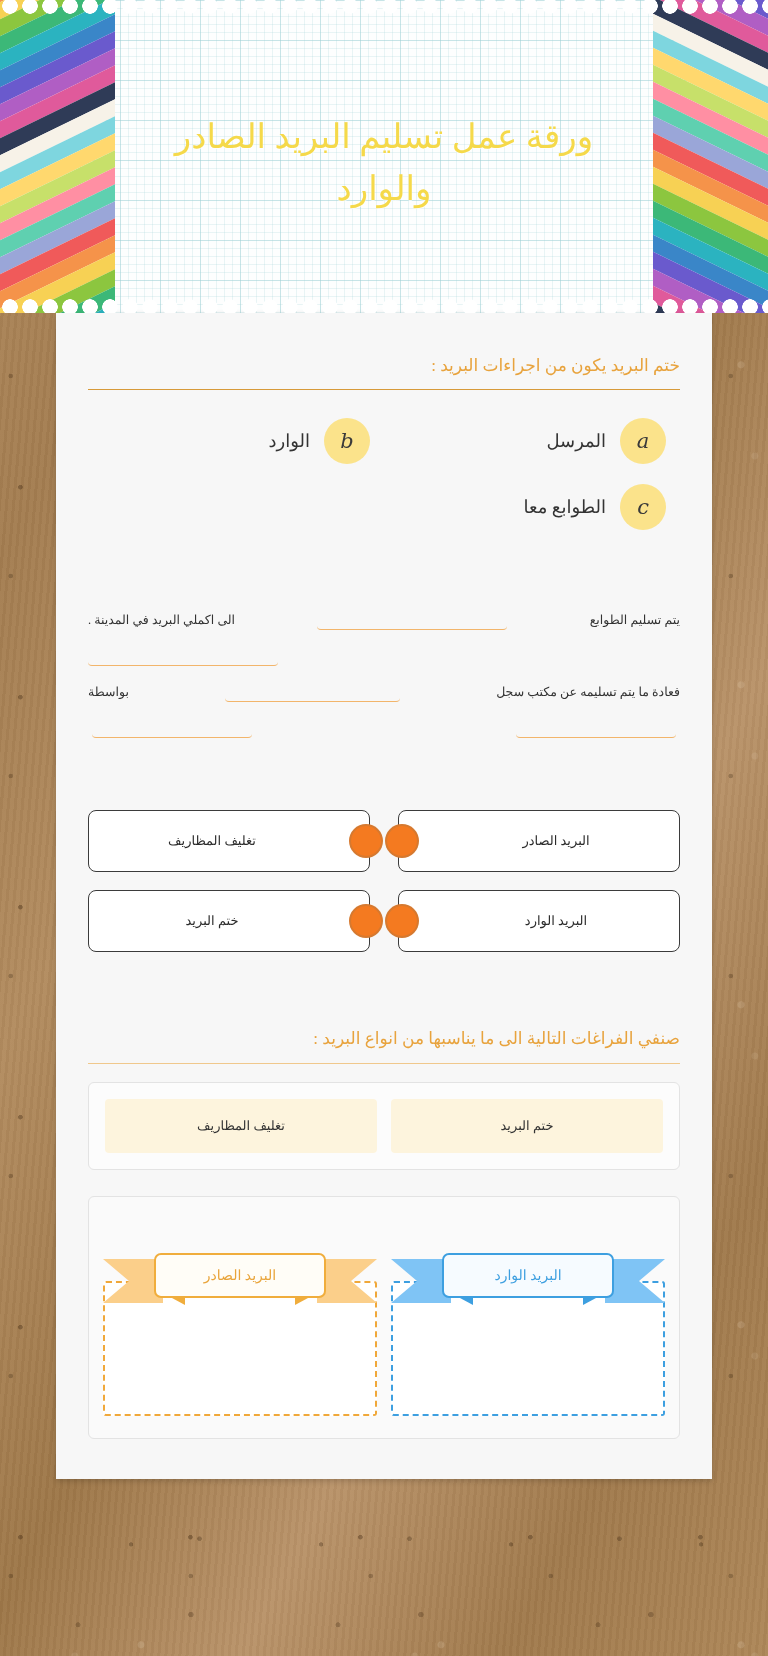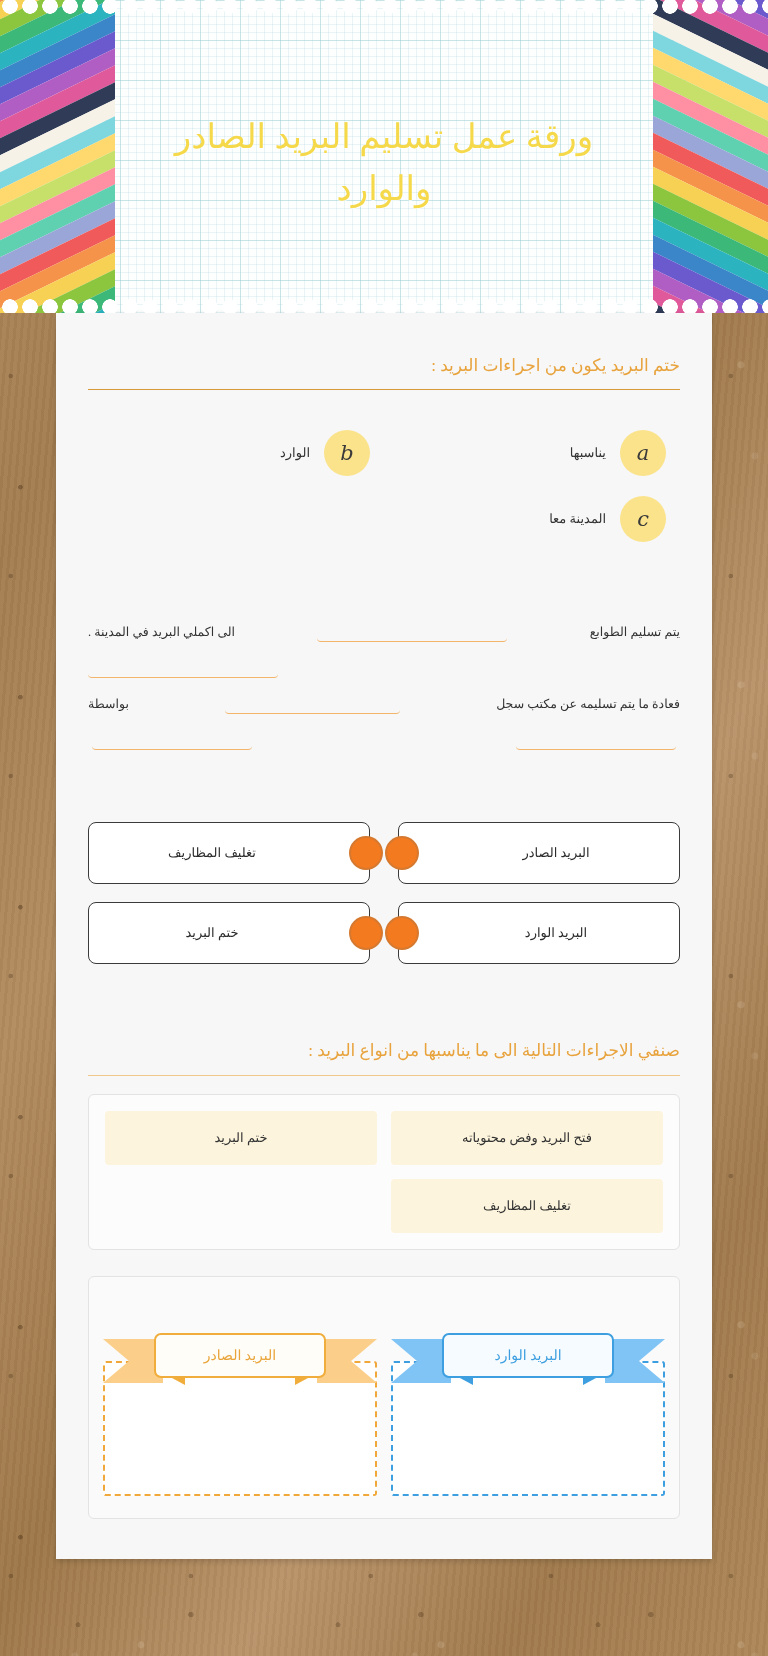--- a/index.html
+++ b/index.html
@@ -104,21 +104,21 @@
   }
   .inner { padding: 0 32px; }
 
   .q-title {
     color: #e8a33d;
     font-size: 17px;
     line-height: 1.55;
     text-align: right;
     padding: 16px 0 10px 0;
     border-bottom: 1.6px solid #d79a3a;
-    margin-bottom: 16px;
+    margin-bottom: 4px;
   }
   .q-title.soft { border-bottom-color:#f0c88c; }
 
   .spacer-lg { height: 58px; }
   .spacer-md { height: 34px; }
 
   
   .mc-grid {
     display: grid;
     grid-template-columns: 1fr 1fr;
@@ -130,21 +130,21 @@
   .bubble {
     width: 46px; height: 46px; flex: 0 0 46px;
     border-radius: 50%;
     background: #fbe38b;
     display:flex; align-items:center; justify-content:center;
     color:#3a3a3a;
     font-family:"DejaVu Serif", serif;
     font-style: italic;
     font-size: 21px;
   }
-  .mc-label { font-size: 13px; color:#333; }
+  .mc-label { font-size: 18px; color:#333; }
 
   
   .fib { padding-top: 14px; direction: rtl; }
   .fib-row {
     display: flex; align-items: flex-end; justify-content: flex-start;
     gap: 10px; font-size: 12.5px; color:#333; margin-bottom: 16px;
     flex-wrap: wrap;
   }
   .fib-row.center { justify-content: center; }
   .fib-row.spread { justify-content: space-between; }
@@ -328,29 +328,29 @@
 </div>
 
 <div class="sheet">
   <div class="inner">
 
     <section>
       <div class="q-title">ختم البريد يكون من اجراءات البريد :</div>
       <div class="mc-grid">
         <div class="mc-opt">
           <span class="bubble">a</span>
-          <span class="mc-label">يناسبها</span>
+          <span class="mc-label">المرسل</span>
         </div>
         <div class="mc-opt">
           <span class="bubble">b</span>
           <span class="mc-label">الوارد</span>
         </div>
         <div class="mc-opt">
           <span class="bubble">c</span>
-          <span class="mc-label">المدينة معا</span>
+          <span class="mc-label">الطوابع معا</span>
         </div>
         <div></div>
       </div>
     </section>
 
     <div class="spacer-lg"></div>
 
     <section>
       <div class="fib">
 
@@ -398,25 +398,24 @@
         <div class="match-cell wing-right">
           <div class="match-box">ختم البريد</div>
           <span class="dot"></span>
         </div>
       </div>
     </section>
 
     <div class="spacer-lg"></div>
 
     <section>
-      <div class="q-title soft">صنفي الاجراءات التالية الى ما يناسبها من انواع البريد :</div>
+      <div class="q-title soft">صنفي الفراغات التالية الى ما يناسبها من انواع البريد :</div>
 
       <div class="tile-card">
         <div class="tile-grid">
-          <div class="tile">فتح البريد وفض محتوياته</div>
           <div class="tile">ختم البريد</div>
           <div class="tile">تغليف المظاريف</div>
         </div>
       </div>
 
       <div class="drop-card">
         <div class="drop-grid">
 
           <div class="drop-col">
             <div class="ribbon blue">

